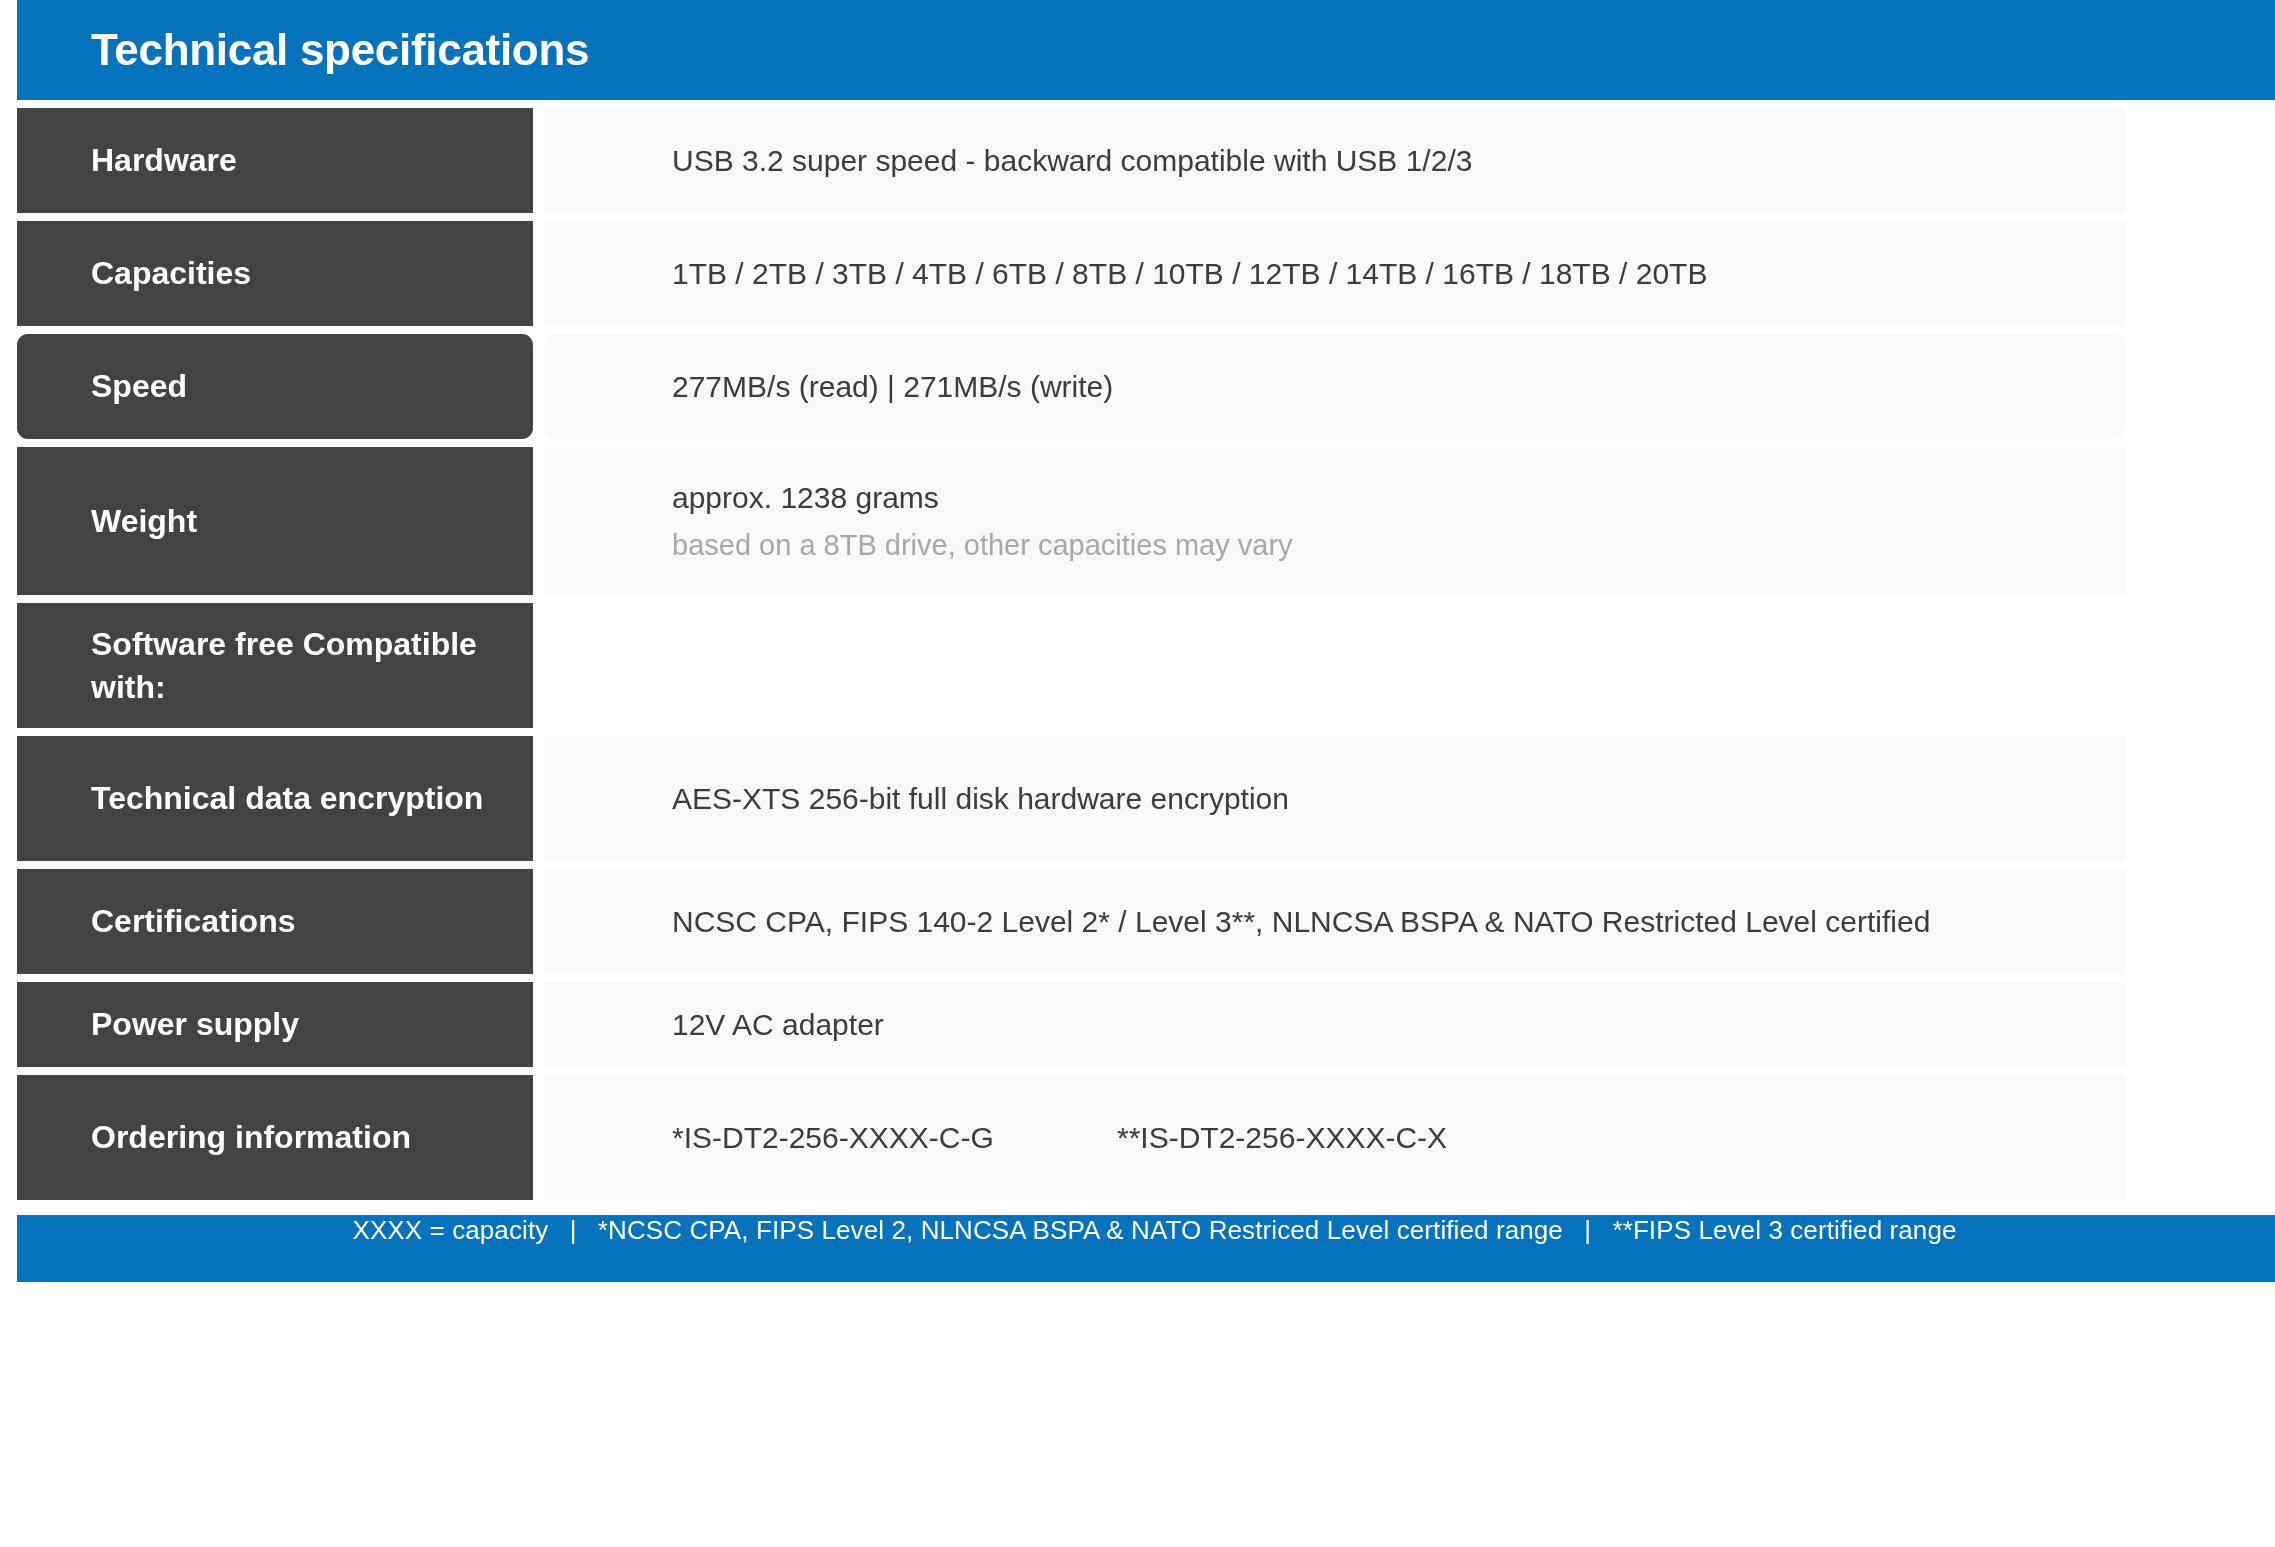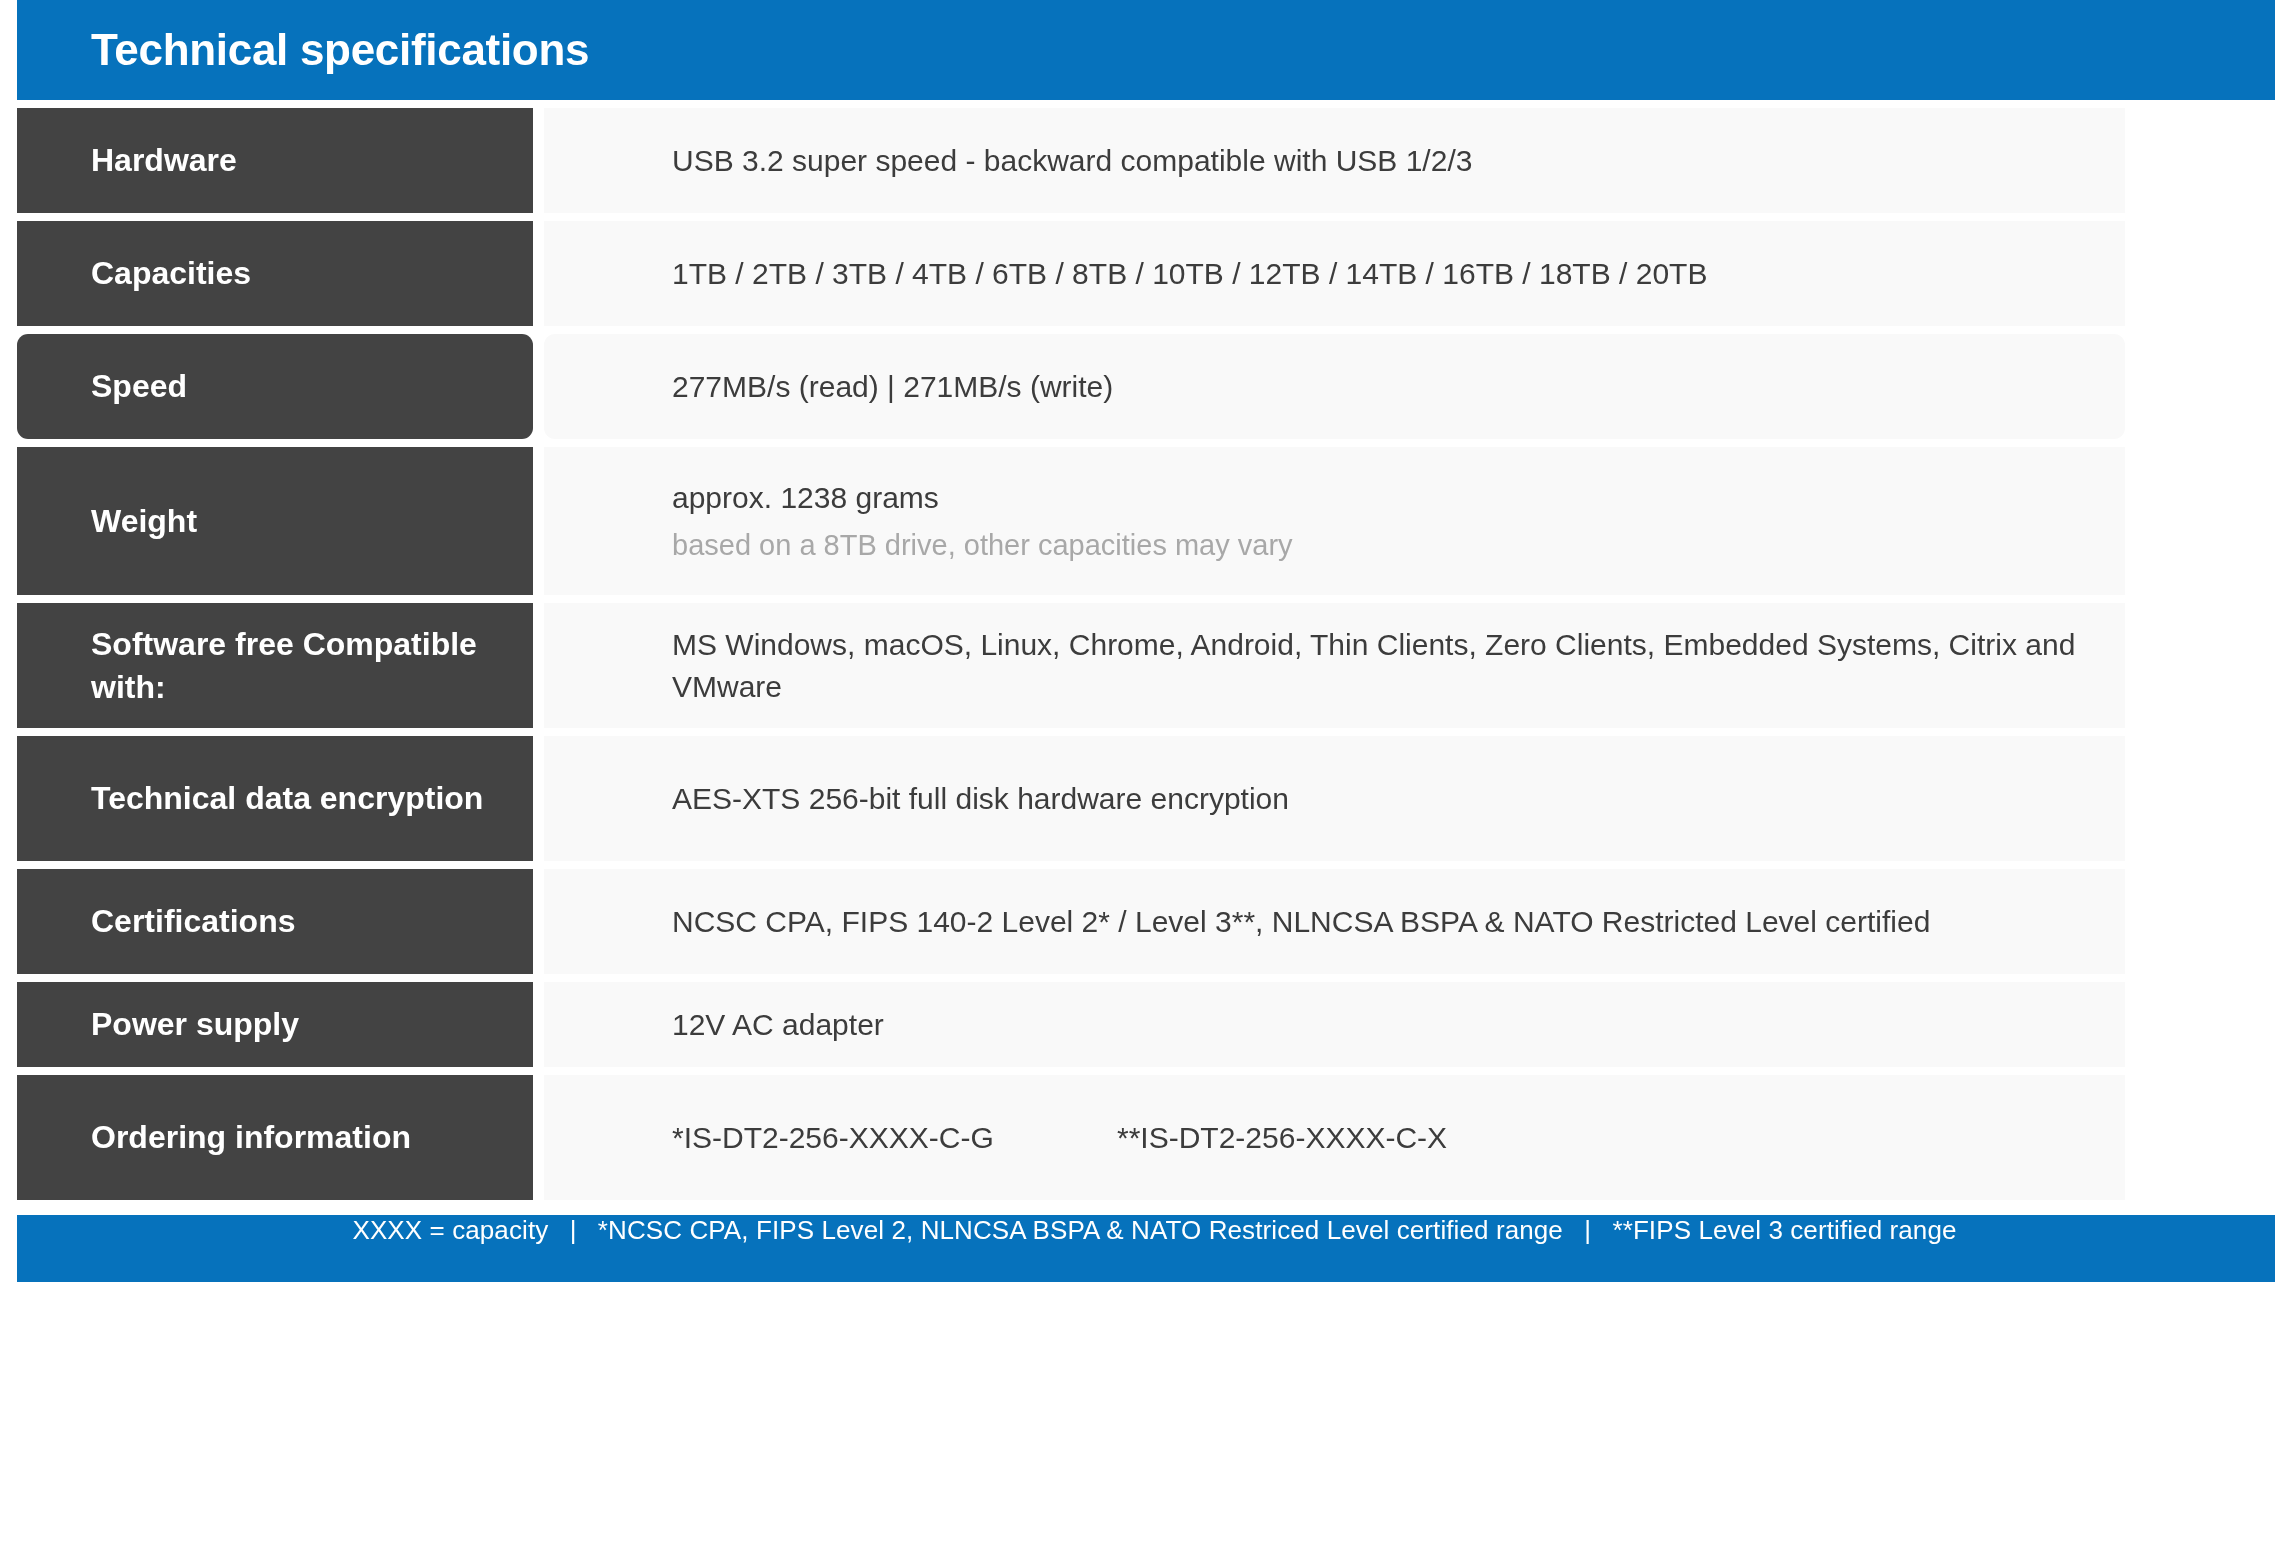--- a/index.html
+++ b/index.html
@@ -166,23 +166,20 @@
     <div class="spec-row h-weight">
       <div class="row-label">Weight</div>
       <div class="row-value">
         <span class="value-main">approx. 1238 grams</span>
         <span class="value-sub">based on a 8TB drive, other capacities may vary</span>
       </div>
     </div>
 
     <div class="spec-row h-software">
       <div class="row-label">Software free Compatible with:</div>
-      <div class="row-value">
-        <span class="value-main">MS Windows, macOS, Linux, Chrome, Android, Thin Clients, Zero Clients, Embedded Systems, Citrix and VMware</span>
-      </div>
     </div>
 
     <div class="spec-row h-encryption">
       <div class="row-label">Technical data encryption</div>
       <div class="row-value">
         <span class="value-main">AES-XTS 256-bit full disk hardware encryption</span>
       </div>
     </div>
 
     <div class="spec-row h-certs">

